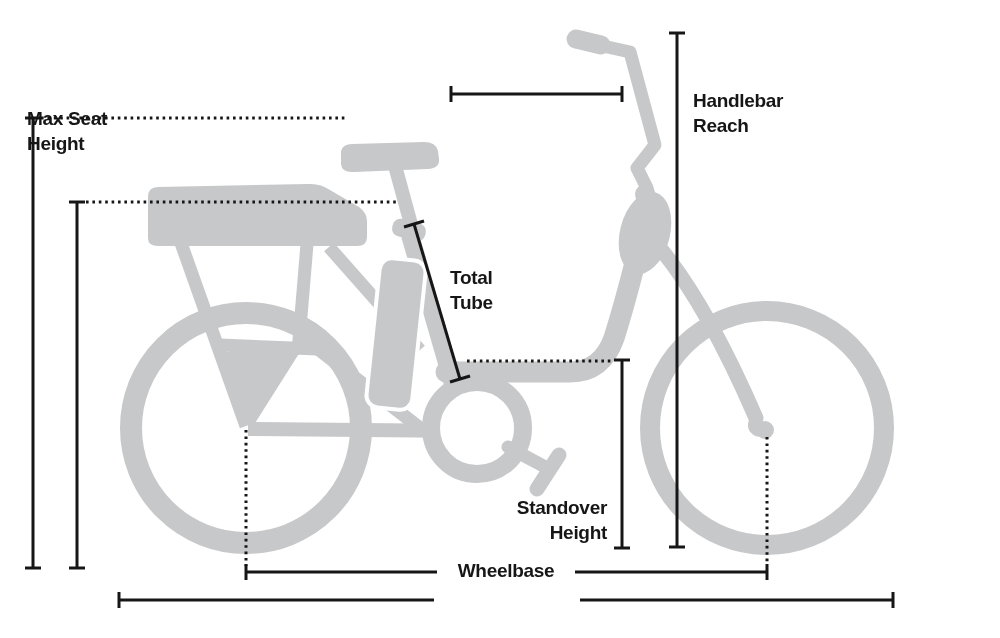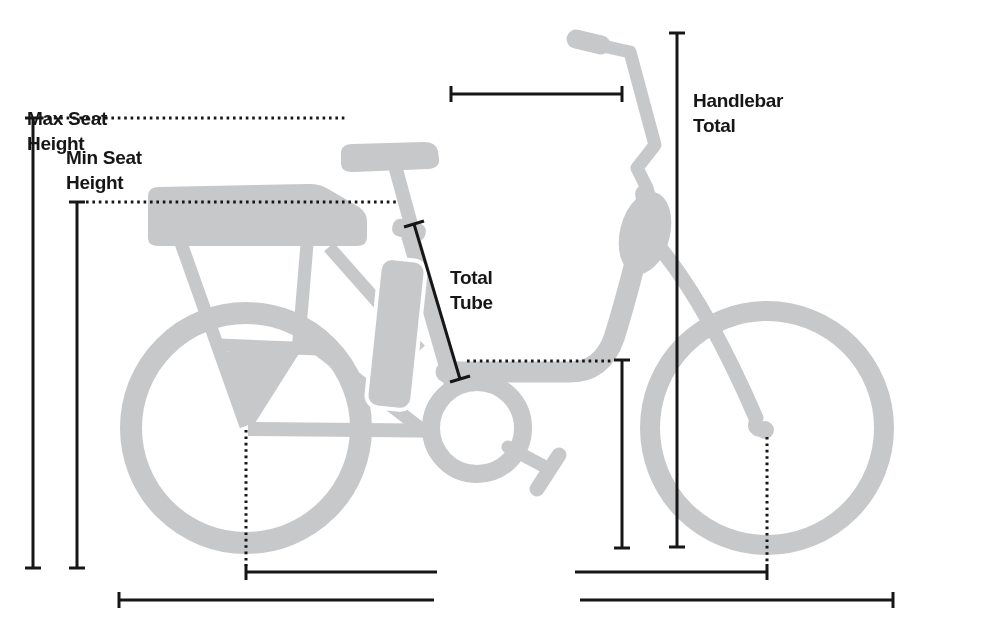--- a/index.html
+++ b/index.html
@@ -127,23 +127,24 @@
     <g>
       <line class="m-line" x1="119" y1="600" x2="434" y2="600"></line>
       <line class="m-line" x1="580" y1="600" x2="893" y2="600"></line>
       <line class="m-line" x1="119" y1="592" x2="119" y2="608"></line>
       <line class="m-line" x1="893" y1="592" x2="893" y2="608"></line>
     </g>
   </svg>
 
   <div class="lbl" style="left:27px;top:62px;width:90px;margin-top:44px;">Max Seat Height</div>
 
-  <div class="lbl" style="left:66px;top:145px;width:85px;">Min Seat Height</div>
 
 
-  <div class="lbl" style="left:693px;top:88px;width:100px;">Handlebar Total</div>
+  <div class="lbl" style="left:693px;top:88px;width:100px;">Handlebar Reach</div>
 
   <div class="lbl" style="left:450px;top:265px;width:50px;">Total Tube</div>
 
+  <div class="lbl right" style="left:487px;top:495px;width:120px;">Standover Height</div>
 
+  <div class="lbl center nowrap" style="left:437px;top:558px;width:138px;">Wheelbase</div>
 
 
 </div>
 
 </body></html>

